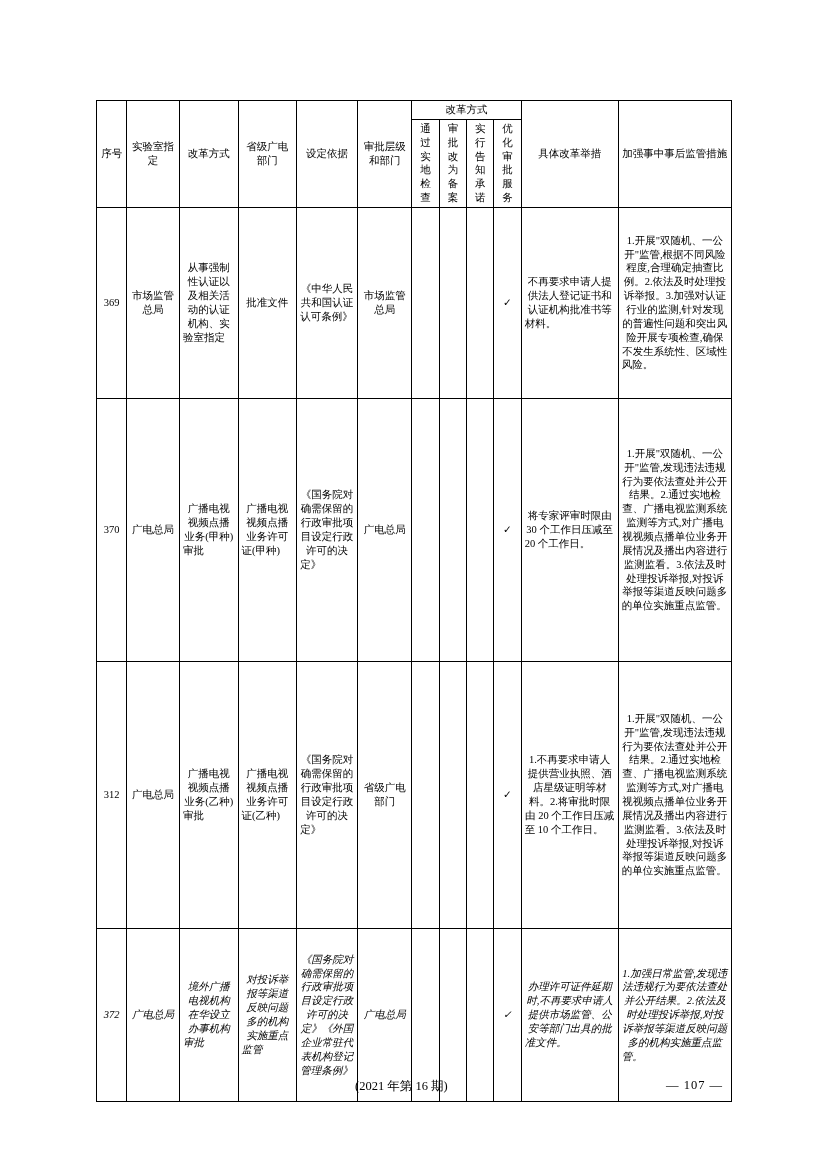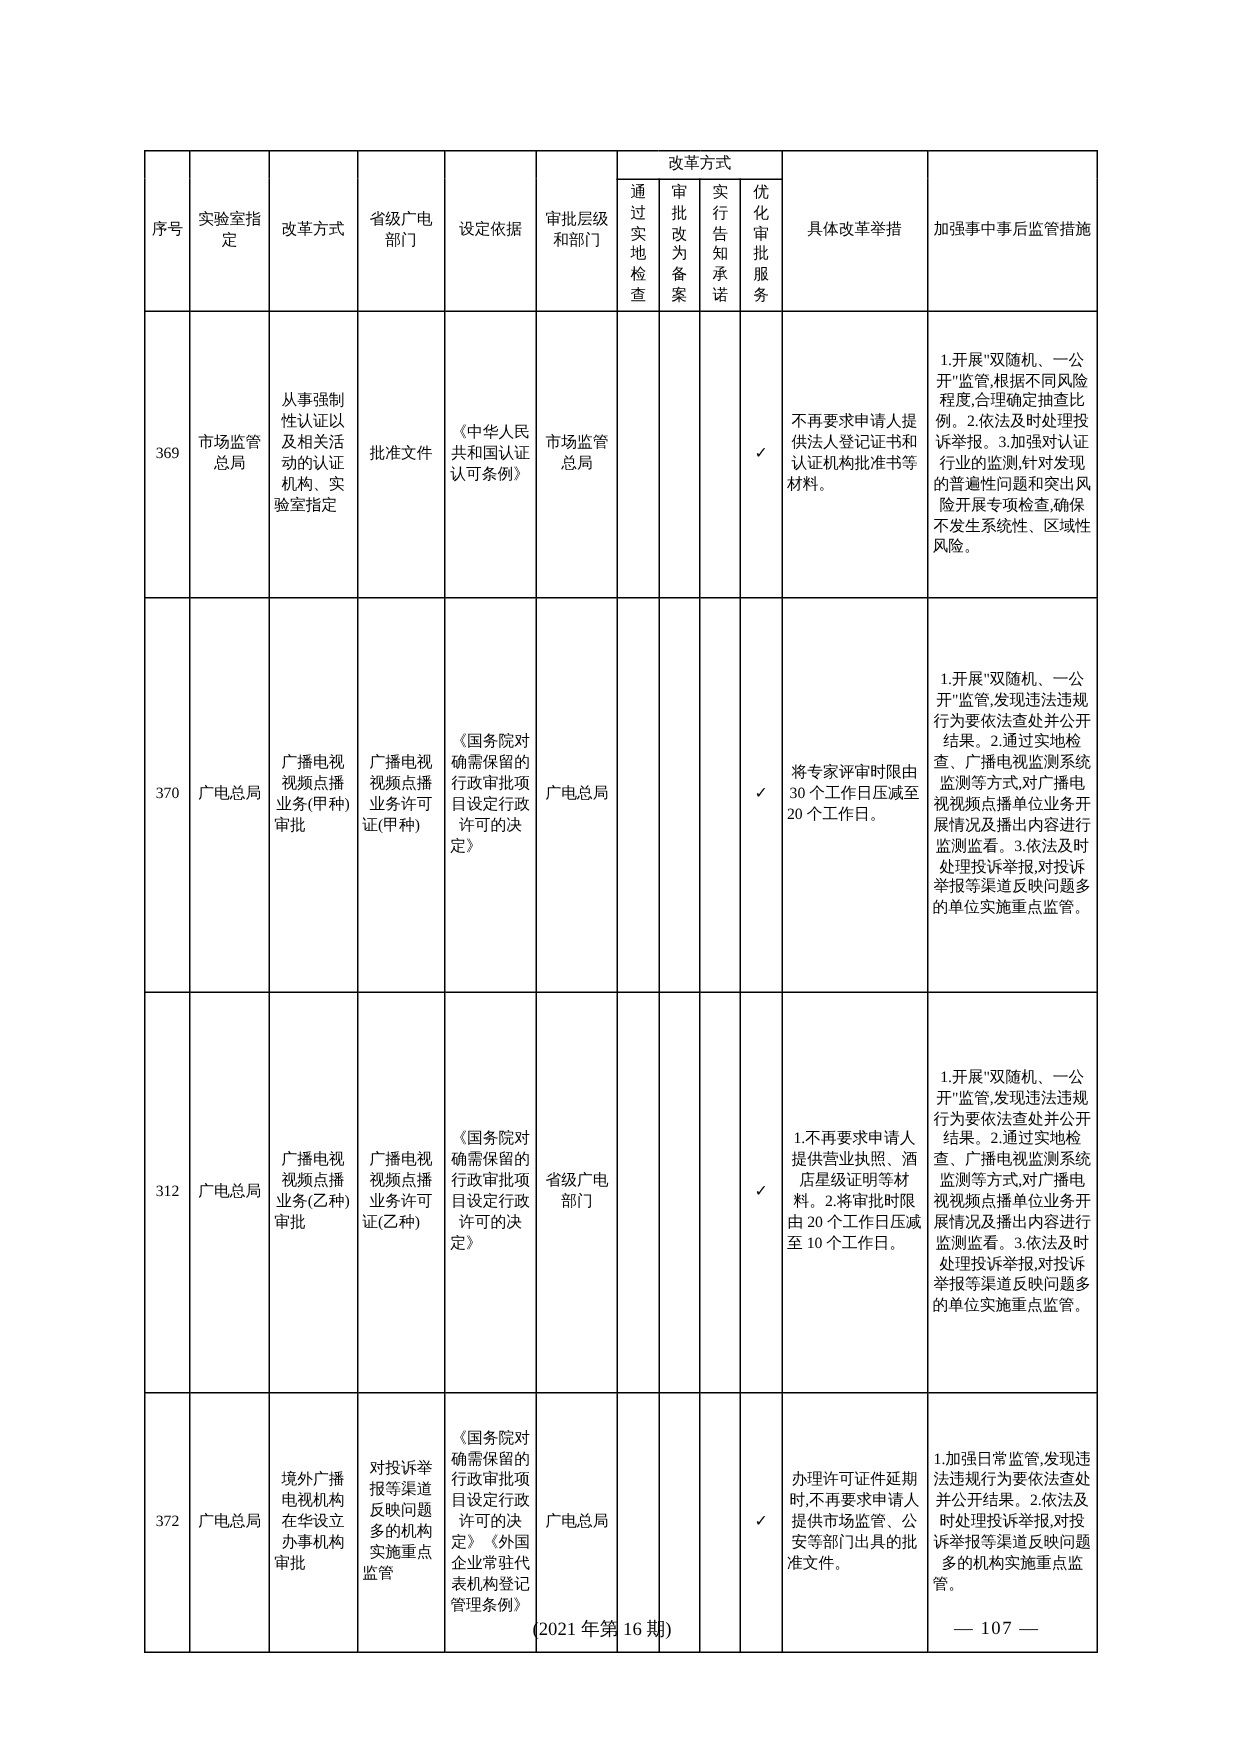--- a/index.html
+++ b/index.html
@@ -78,39 +78,39 @@
     font-size: 11px;
   }
   td.check {
     font-size: 13px;
     vertical-align: middle;
     color: #000;
   }
   .rowtall-369 td { height: 186px; }
   .rowtall-370 td { height: 258px; }
   .rowtall-371 td { height: 262px; }
-  .rowtall-372 td { height: 168px; }
+  .rowtall-372 td { height: 168px; font-style: italic; }
 
   .footer {
     position: absolute;
     left: 0;
     top: 1078px;
     width: 827px;
     font-size: 12.5px;
   }
   .footer .issue {
     position: absolute;
     left: 355px;
     top: 0;
     white-space: nowrap;
     text-align: right;
   }
   .footer .pageno {
     position: absolute;
-    left: 636px;
+    left: 666px;
     top: 0;
     white-space: nowrap;
     letter-spacing: 1px;
   }
 </style>
 </head>
 <body>
 
 <div class="page">
 

